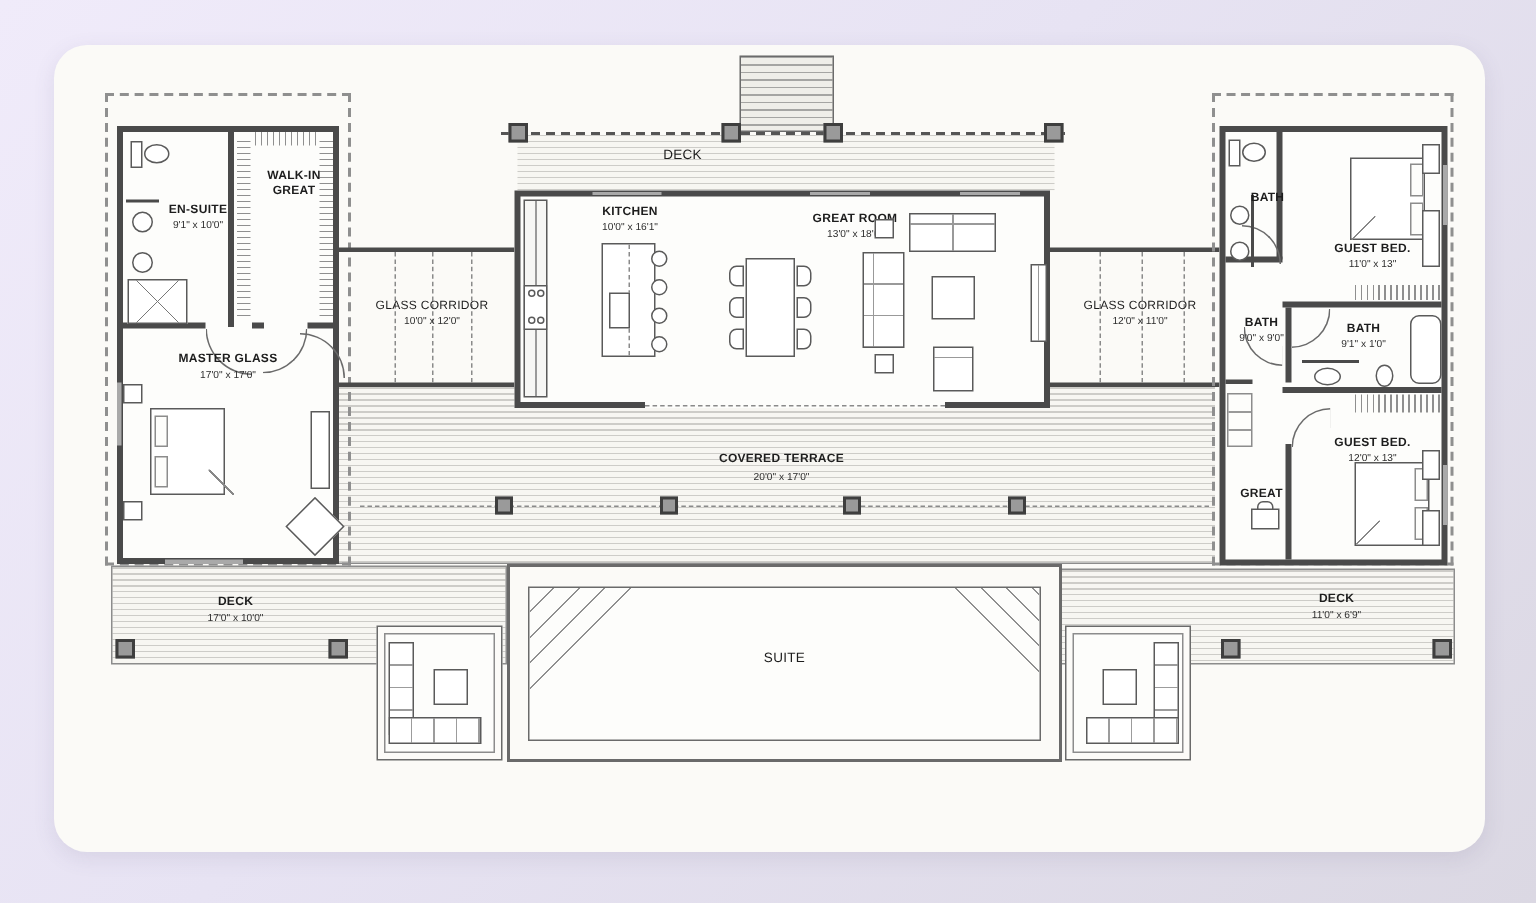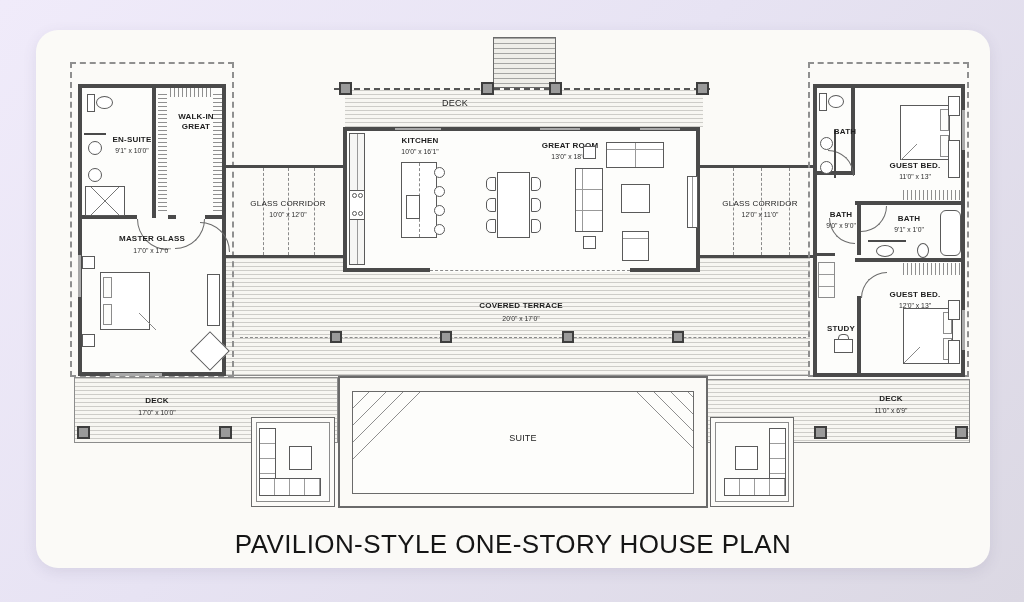--- a/index.html
+++ b/index.html
@@ -238,21 +238,20 @@
     <div class="p box" style="left:834px;top:339px;width:19px;height:14px"></div>
     <div class="p box" style="left:838px;top:334px;width:11px;height:6px;border-radius:4px 4px 0 0"></div>
 
     <div class="lbl" style="left:845px;top:127px">BATH</div>
     <div class="lbl" style="left:915px;top:161px">GUEST BED.</div>
     <div class="dims" style="left:915px;top:173px">11'0" x 13"</div>
     <div class="lbl" style="left:841px;top:210px">BATH</div>
     <div class="dims" style="left:841px;top:222px">9'0" x 9'0"</div>
     <div class="lbl" style="left:909px;top:214px">BATH</div>
     <div class="dims" style="left:909px;top:226px">9'1" x 1'0"</div>
-    <div class="lbl" style="left:841px;top:324px">STUDY</div>
+    <div class="lbl" style="left:841px;top:324px">GREAT</div>
     <div class="lbl" style="left:915px;top:290px">GUEST BED.</div>
     <div class="dims" style="left:915px;top:302px">12'0" x 13"</div>
 
     <div class="p arc-tr" style="left:200px;top:222px;width:30px;height:30px"></div>
   </div>
 
-  <div id="title">PAVILION-STYLE ONE-STORY HOUSE PLAN</div>
 </div>
 
 </body></html>

